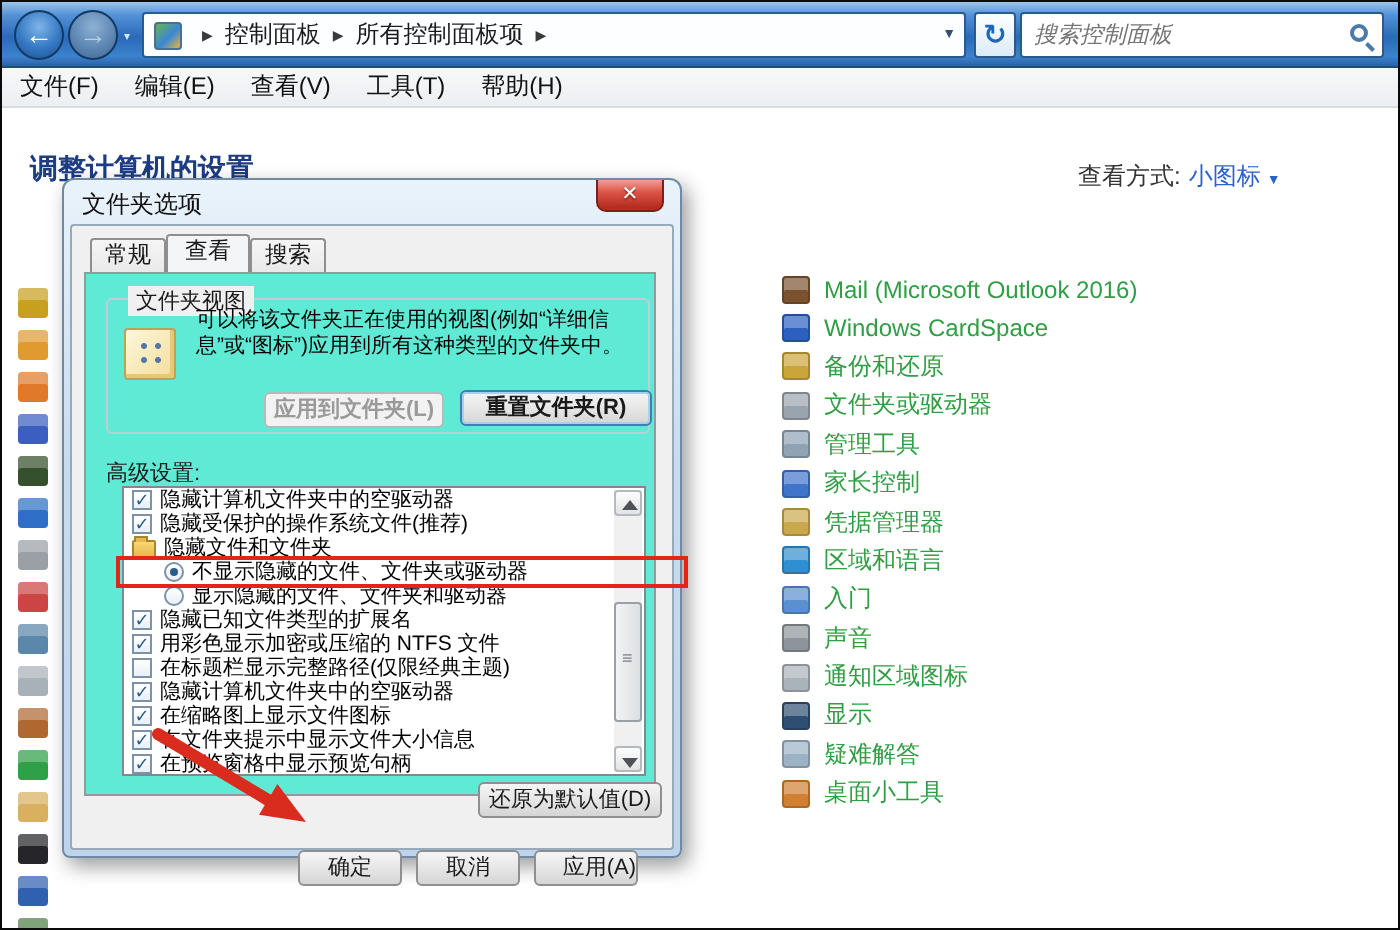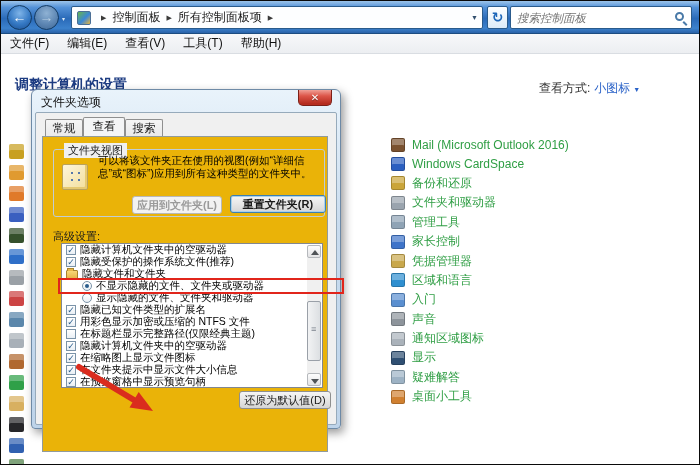--- a/index.html
+++ b/index.html
@@ -66,22 +66,22 @@
                border:1px solid #7c2018; border-top:none; border-radius:0 0 5px 5px;
                color:#fff; font-size:10px; font-weight:bold; text-align:center; line-height:15px;
                text-shadow:0 1px 1px rgba(0,0,0,.4); }
   .dlg-client { position:absolute; left:3px; right:3px; top:22px; bottom:3px; background:#f0f0f0;
                 border:1px solid #96aabb; border-radius:2px; }
 
   .tab { position:absolute; height:30px; font-size:11.5px; text-align:center; line-height:17px;
          background:linear-gradient(#f5f5f5,#e0e0e0); border:1px solid #8f8f8f; border-bottom:none;
          border-radius:2px 2px 0 0; color:#1a1a1a; top:6px; }
   .tab.active { background:#f4f5f6; height:19px; top:4px; z-index:3; border-color:#8f8f8f; }
-  .tabpage { position:absolute; left:6px; right:8px; top:23px; height:316px;
-             border:1px solid #919b9c; background:#eab308; z-index:2; }
+  .tabpage { position:absolute; left:6px; right:8px; top:23px; height:262px;
+             border:1px solid #919b9c; background:#5eead4; z-index:2; }
 
   .groupbox { position:absolute; left:10px; top:12px; width:272px; height:68px;
               border:1px solid #c0cdd6; border-radius:3px; }
   .grouplabel { position:absolute; left:10px; top:-7px; background:#f0f0f0; padding:0 4px; font-size:11px; color:#1a1a1a; }
   .fv-ico { position:absolute; left:8px; top:14px; width:26px; height:26px; border-radius:2px;
             background:linear-gradient(135deg,#fdf6dc,#f3de9a); border:1px solid #b9a25c;
             box-shadow:inset -2px -2px 0 #e6c972; }
   .fv-ico::after { content:""; position:absolute; left:6px; top:5px; width:14px; height:15px;
             background:radial-gradient(circle 1.5px at 3px 3px,#5577aa 95%,transparent)0 0/7px 7px repeat; }
   .fv-desc { position:absolute; left:44px; top:4px; width:222px; font-size:10.5px; line-height:12.5px; color:#000; }
@@ -191,21 +191,21 @@
         <div class="cp-item">
         <span class="cp-ico" style="background: rgb(43, 95, 192);"></span>
         <span class="cp-label">Windows CardSpace</span>
       </div>
         <div class="cp-item">
         <span class="cp-ico" style="background: rgb(202, 165, 58);"></span>
         <span class="cp-label">备份和还原</span>
       </div>
         <div class="cp-item">
         <span class="cp-ico" style="background: rgb(154, 164, 174);"></span>
-        <span class="cp-label">文件夹和驱动器</span>
+        <span class="cp-label">文件夹或驱动器</span>
       </div>
         <div class="cp-item">
         <span class="cp-ico" style="background: rgb(143, 163, 181);"></span>
         <span class="cp-label">管理工具</span>
       </div>
         <div class="cp-item">
         <span class="cp-ico" style="background: rgb(63, 116, 201);"></span>
         <span class="cp-label">家长控制</span>
       </div>
         <div class="cp-item">

